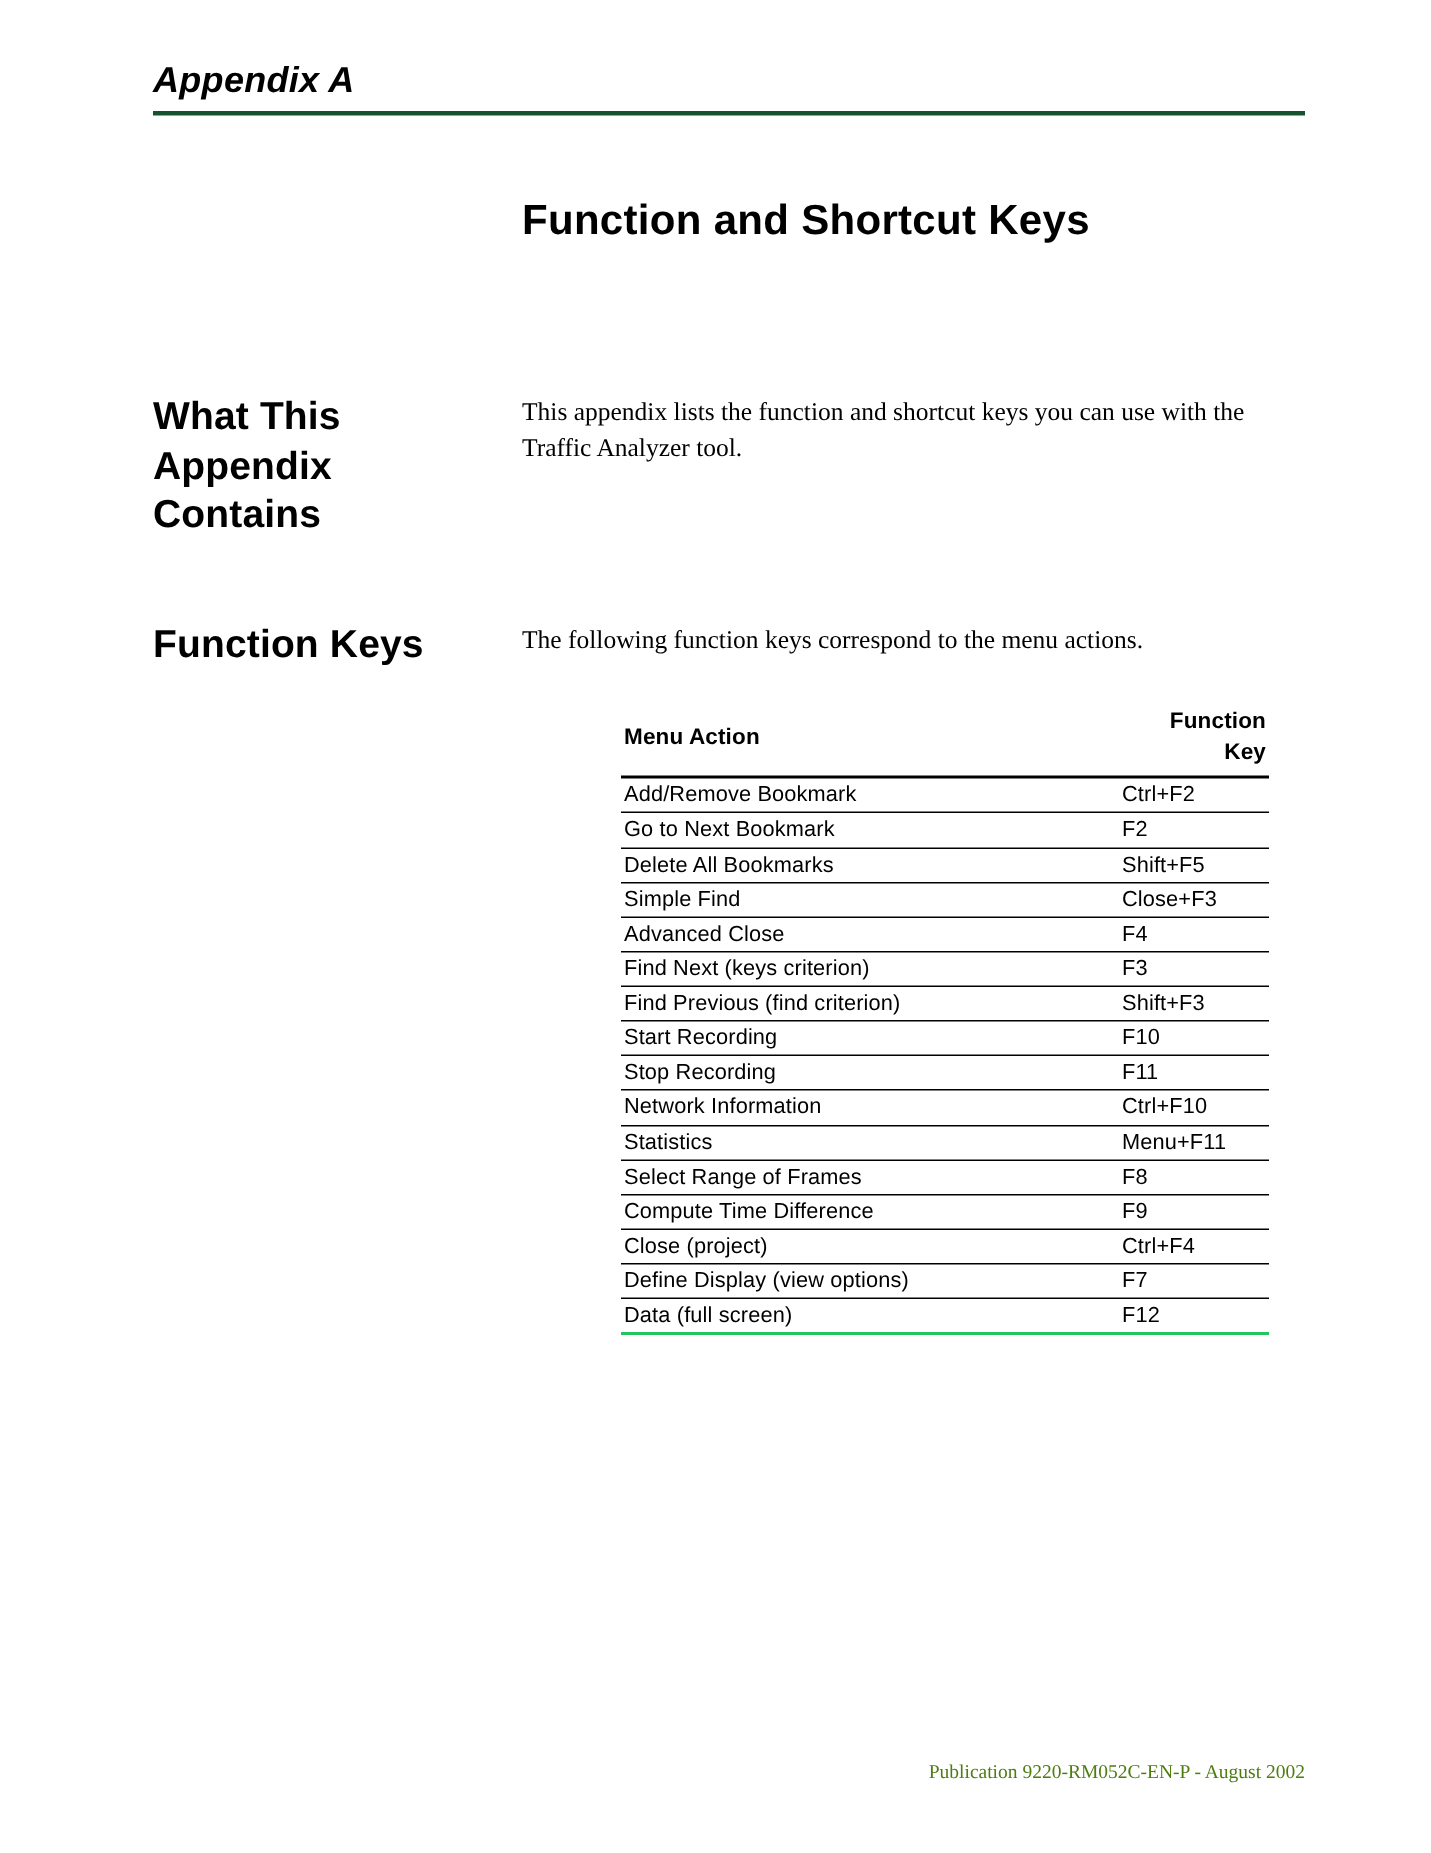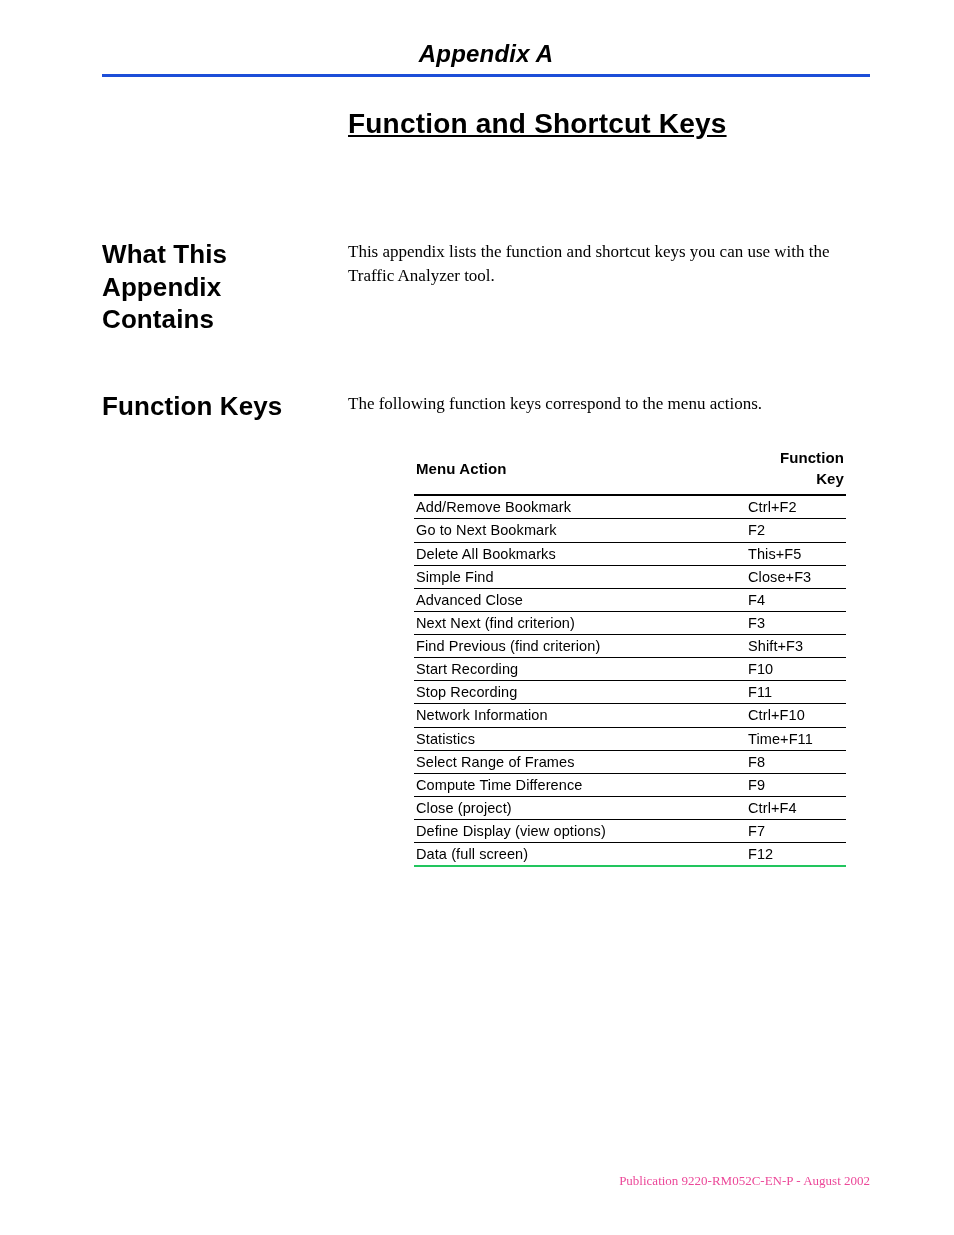--- a/index.html
+++ b/index.html
@@ -7,36 +7,35 @@
       width: 954px;
       height: 1235px;
       background: #fff;
       font-family: Georgia, 'Times New Roman', serif;
       color: #000;
       position: relative;
       padding: 40px 84px 0 102px;
     }
     .cond { font-family: 'Arial Narrow', Arial, Helvetica, sans-serif; font-stretch: condensed; }
     .appendix-label {
-      text-align: center;
+      text-align: left;
       font-style: italic;
       font-weight: bold;
       font-size: 24px;
       letter-spacing: 0.2px;
       padding-bottom: 6px;
-      border-bottom: 3px solid #1d4ed8;
-      margin-bottom: 31px;
+      border-bottom: 3px solid #14532d;
+      margin-bottom: 54px;
     }
     .main-title {
       font-weight: bold;
       font-size: 28px;
       margin-left: 246px;
       margin-bottom: 98px;
       letter-spacing: 0.2px;
-      text-decoration: underline;
     }
     .section { display: flex; margin-bottom: 54px; }
     .section-heading {
       width: 246px;
       flex-shrink: 0;
       font-weight: bold;
       font-size: 26px;
       line-height: 1.25;
       letter-spacing: 0.1px;
       padding-right: 20px;
@@ -70,21 +69,21 @@
       line-height: 1.25;
       letter-spacing: 0.1px;
     }
     .fk-table tbody tr:last-child td { border-bottom: 2px solid #22c55e; }
     .footer {
       position: absolute;
       bottom: 46px;
       right: 84px;
       font-family: Garamond, Georgia, 'Times New Roman', serif;
       font-size: 13px;
-      color: #ec4899;
+      color: #4d7c0f;
     }
   </style>
 </head>
 <body>
 
 <div class="appendix-label cond">Appendix A</div>
 
 <h1 class="main-title cond">Function and Shortcut Keys</h1>
 
 <div class="section">
@@ -107,53 +106,53 @@
           <tr>
             <td>Add/Remove Bookmark</td>
             <td>Ctrl+F2</td>
           </tr>
           <tr>
             <td>Go to Next Bookmark</td>
             <td>F2</td>
           </tr>
           <tr>
             <td>Delete All Bookmarks</td>
-            <td>This+F5</td>
+            <td>Shift+F5</td>
           </tr>
           <tr>
             <td>Simple Find</td>
             <td>Close+F3</td>
           </tr>
           <tr>
             <td>Advanced Close</td>
             <td>F4</td>
           </tr>
           <tr>
-            <td>Next Next (find criterion)</td>
+            <td>Find Next (keys criterion)</td>
             <td>F3</td>
           </tr>
           <tr>
             <td>Find Previous (find criterion)</td>
             <td>Shift+F3</td>
           </tr>
           <tr>
             <td>Start Recording</td>
             <td>F10</td>
           </tr>
           <tr>
             <td>Stop Recording</td>
             <td>F11</td>
           </tr>
           <tr>
             <td>Network Information</td>
             <td>Ctrl+F10</td>
           </tr>
           <tr>
             <td>Statistics</td>
-            <td>Time+F11</td>
+            <td>Menu+F11</td>
           </tr>
           <tr>
             <td>Select Range of Frames</td>
             <td>F8</td>
           </tr>
           <tr>
             <td>Compute Time Difference</td>
             <td>F9</td>
           </tr>
           <tr>

